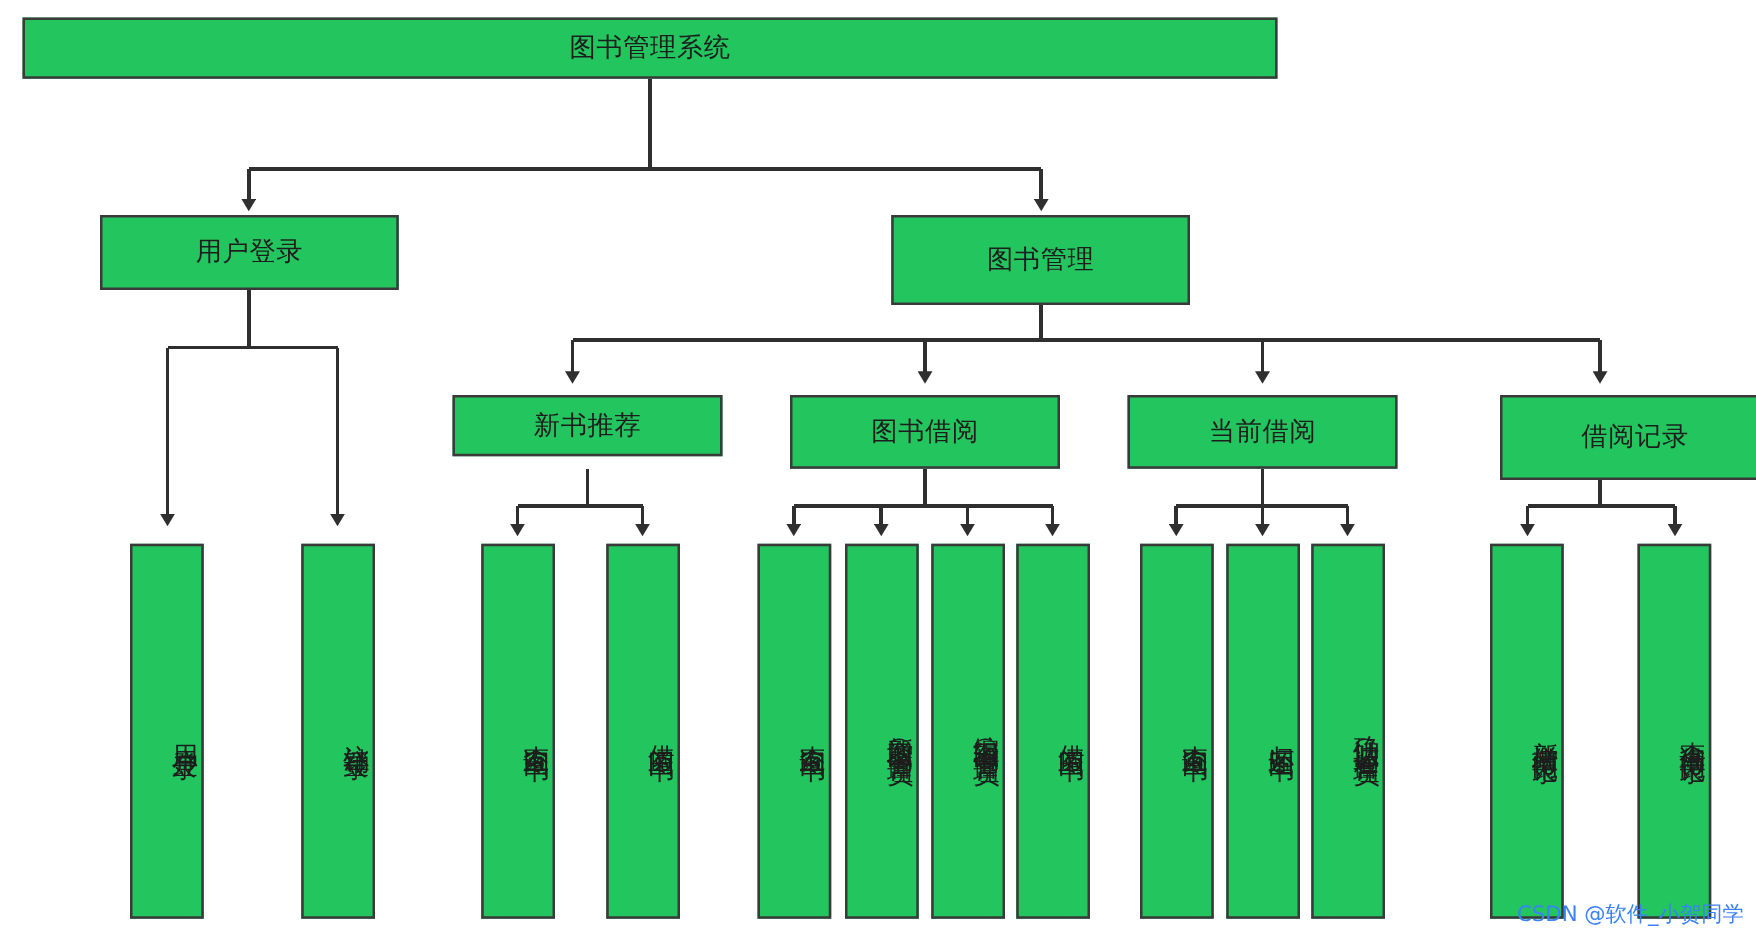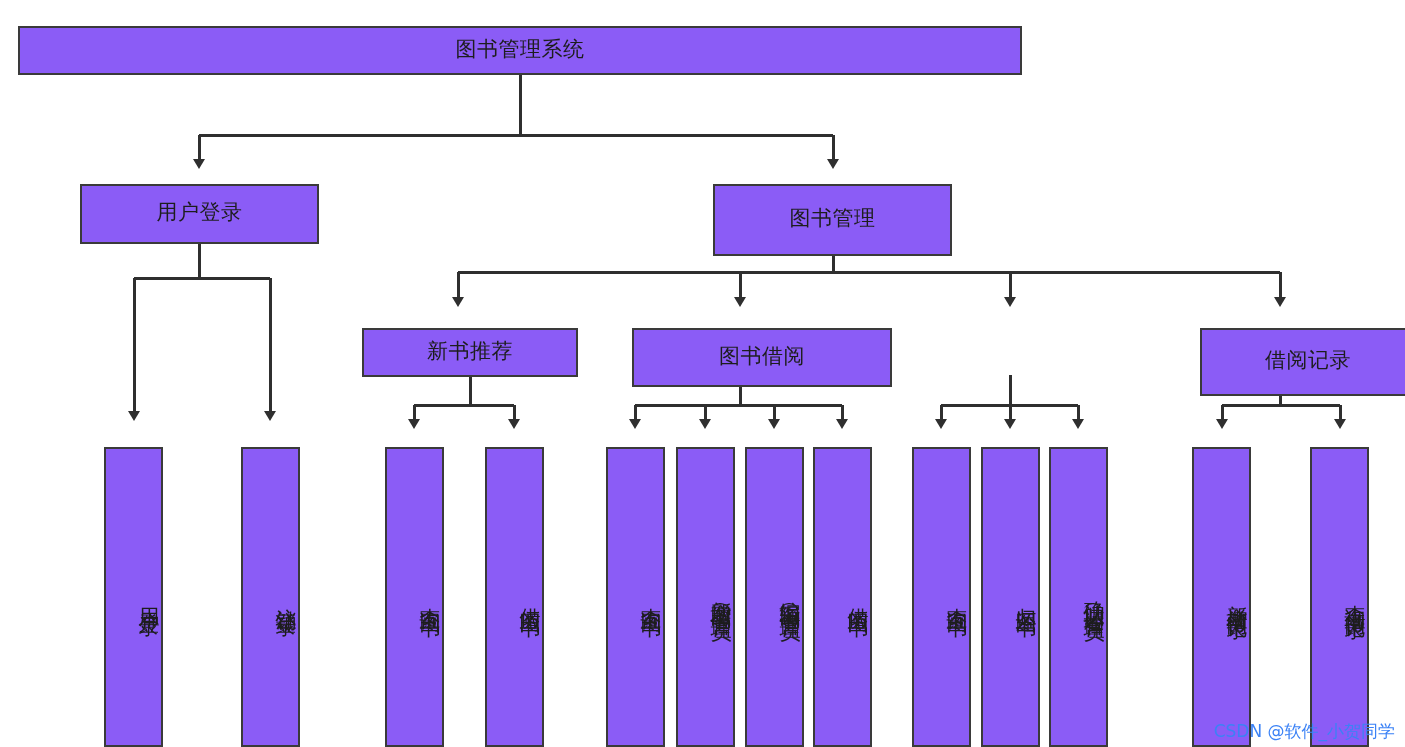--- a/index.html
+++ b/index.html
@@ -22,27 +22,26 @@
     position: absolute;
     left: 0;
     top: 0;
     width: 1405px;
     height: 747px;
   }
   .node-box {
     position: absolute;
     box-sizing: border-box;
     border: 2px solid #3a3a3a;
-    background: #8b5cf6;
+    background: #22c55e;
     display: flex;
     align-items: center;
     justify-content: center;
     color: #1d1d1d;
-    font-family: Liberation Mono, monospace;
-    margin-top: 12px;
+    font-family: Liberation Sans, sans-serif;
   }
   .node-box.horiz {
     font-size: 21px;
     line-height: 1.2;
     letter-spacing: 0.5px;
   }
   .node-box.vert {
     writing-mode: vertical-rl;
     text-orientation: upright;
     font-size: 21px;
@@ -132,22 +131,25 @@
   <div class="node-box horiz" style="left:80px; top:172px; width:239px; height:60px;">
     <span>用户登录</span>
   </div>
   <div class="node-box horiz" style="left:713px; top:172px; width:239px; height:72px;">
     <span>图书管理</span>
   </div>
 
   <div class="node-box horiz" style="left:362px; top:316px; width:216px; height:49px;">
     <span>新书推荐</span>
   </div>
-  <div class="node-box horiz" style="left:632px; top:316px; width:260px; height:59px;">
+  <div class="node-box horiz" style="left:632px; top:316px; width:216px; height:59px;">
     <span>图书借阅</span>
+  </div>
+  <div class="node-box horiz" style="left:902px; top:316px; width:216px; height:59px;">
+    <span>当前借阅</span>
   </div>
   <div class="node-box horiz" style="left:1200px; top:316px; width:216px; height:68px;">
     <span>借阅记录</span>
   </div>
 
   <div class="node-box vert" style="left:104px; top:435px; width:59px; height:300px;">
     <span class="label-vert">用户登录</span>
   </div>
   <div class="node-box vert" style="left:241px; top:435px; width:59px; height:300px;">
     <span class="label-vert">注销登录</span>

